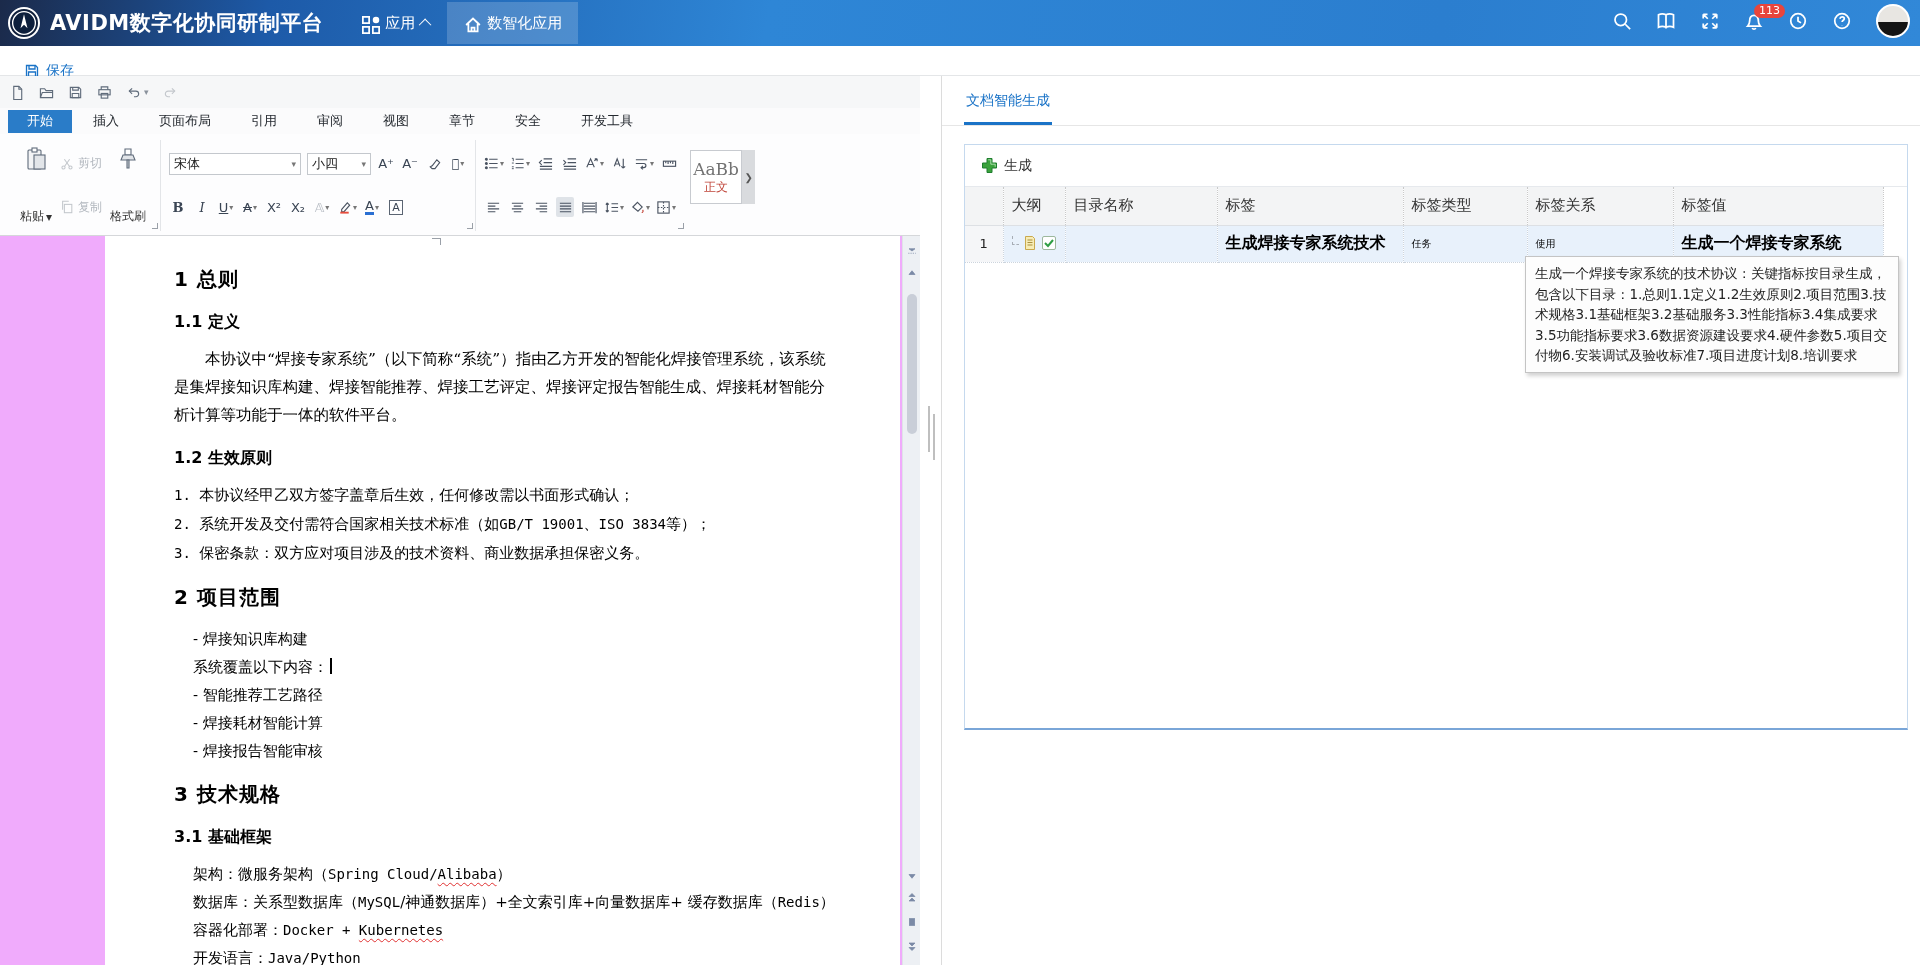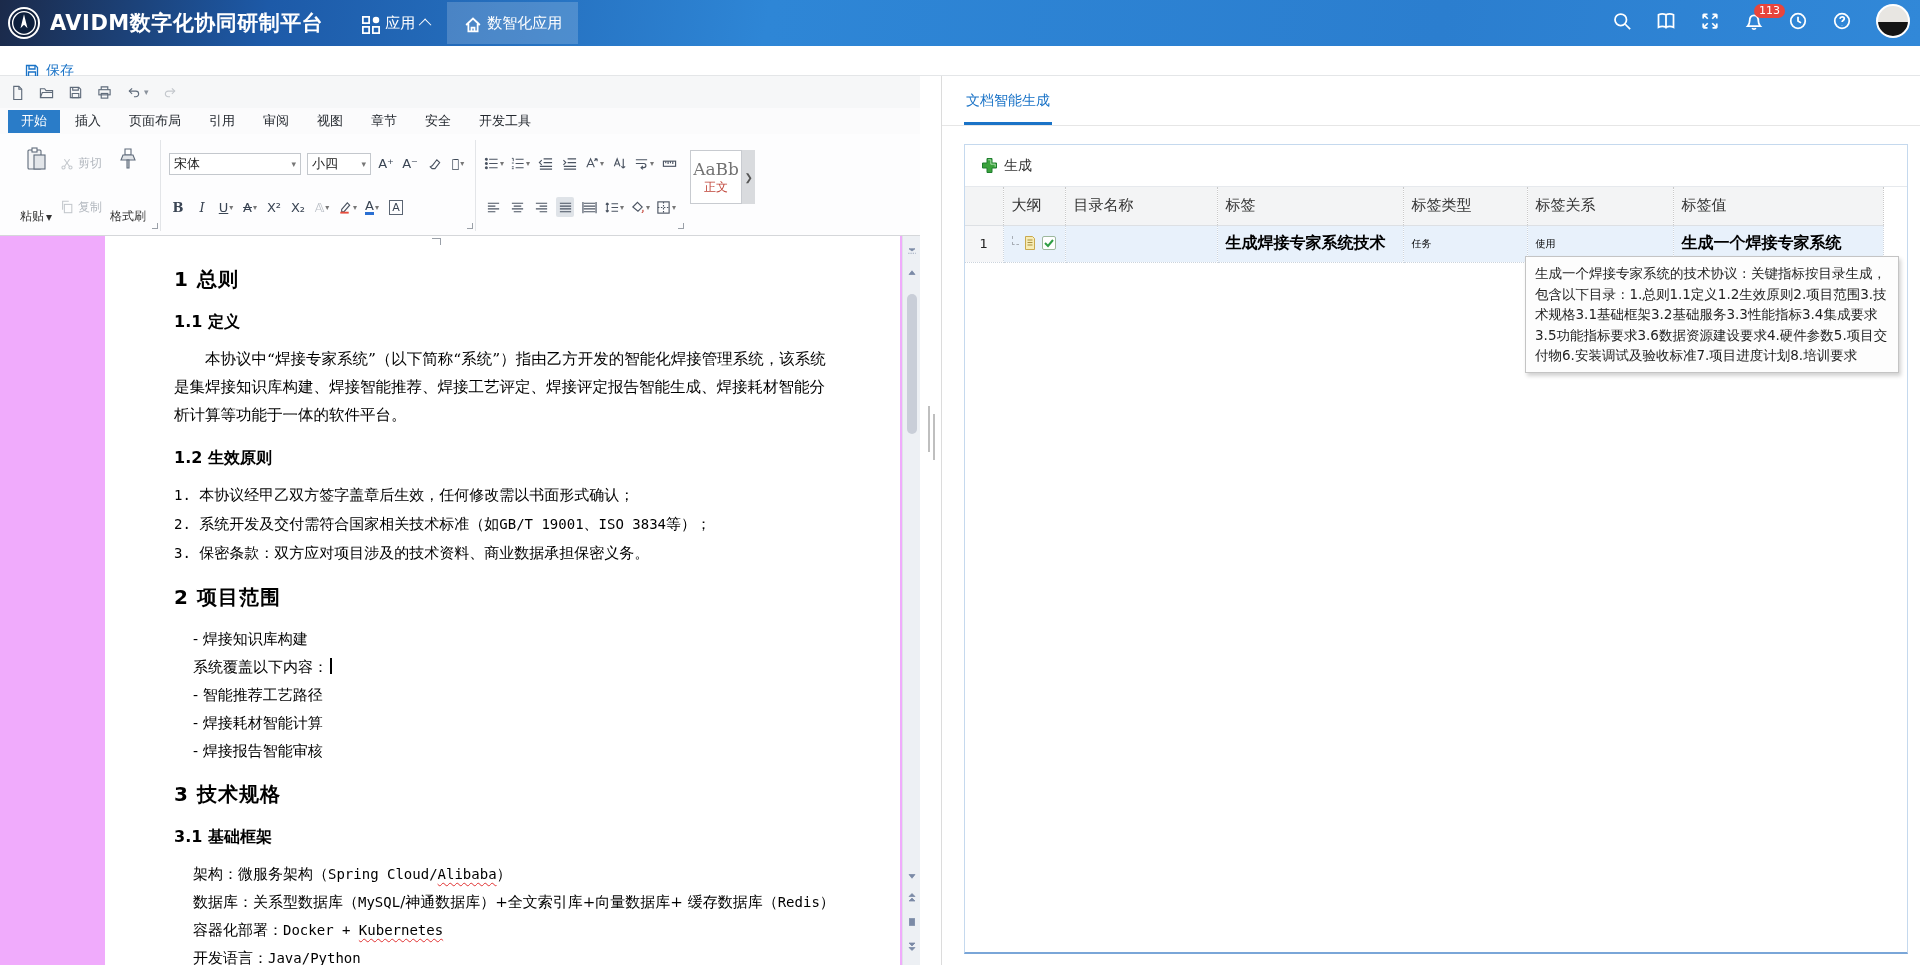--- a/index.html
+++ b/index.html
@@ -44,21 +44,21 @@
 
   
   .quickbar { height:32px; background:#f6f7f8; display:flex; align-items:center; gap:14px; padding-left:10px; }
   .qa { display:flex; align-items:center; gap:3px; cursor:pointer; }
   .qa svg { width:15px; height:15px; stroke:#5f6b7a; fill:none; stroke-width:1.2; }
   .qa.disabled svg { stroke:#c3c7cc; }
   .qa .car { font-size:9px; color:#8a929c; }
 
   
   .menutabs { height:26px; display:flex; align-items:center; gap:2px; padding-left:8px; background:#fbfbfc; }
-  .mtab { font-size:13px; color:#24292f; padding:2px 13px 3px; cursor:pointer; white-space:nowrap;font-family:Liberation Serif, serif; }
+  .mtab { font-size:13px; color:#24292f; padding:2px 19px 3px; cursor:pointer; white-space:nowrap;font-family:Liberation Serif, serif; }
   .mtab.active { background:#2a7cc8; color:#fff; }
 
   
   .ribbon { height:102px; background:#fdfdfe; border-bottom:1px solid #d5d7da;
     display:flex; align-items:stretch; padding:6px 0 4px 6px; }
   .rgroup { position:relative; padding:2px 8px; display:flex; }
   .rgroup + .rgroup { border-left:1px solid #e3e5e8; }
   .launcher { position:absolute; right:2px; bottom:2px; width:6px; height:6px;
     border-right:1px solid #9aa0a8; border-bottom:1px solid #9aa0a8; }
   .bigbtn { display:flex; flex-direction:column; align-items:center; justify-content:space-between;
@@ -116,21 +116,21 @@
     background:#c9ced8; border-radius:5px; }
   .vs-ic { position:absolute; left:0; width:18px; height:14px; display:flex;
     align-items:center; justify-content:center; cursor:pointer; }
   .vs-ic svg { width:12px; height:12px; fill:#7b8aa6; stroke:#7b8aa6; stroke-width:1; }
 
   
   .rp-tabs { height:50px; display:flex; align-items:flex-end; padding-left:22px;
     border-bottom:1px solid #e6e6e6; }
   .rp-tab { color:#1a73c7; font-size:14px; padding:0 2px 12px; border-bottom:3px solid #1a73c7;
     cursor:pointer; }
-  .panel { position:absolute; left:22px; right:12px; top:68px; height:810px;
+  .panel { position:absolute; left:22px; right:12px; top:68px; height:586px;
     border:1px solid #c5d9ee; border-bottom:2px solid #7aa6d8; background:#fff; }
   .panel-toolbar { height:42px; display:flex; align-items:center; padding-left:16px;
     border-bottom:1px solid #e6e9ed; }
   .gen-btn { display:flex; align-items:center; gap:6px; font-size:14px; color:#333; cursor:pointer; }
   .gen-btn svg { width:17px; height:17px; }
   table.rtable { border-collapse:collapse; table-layout:fixed; width:100%;
     font-family:"DejaVu Serif","Liberation Serif",serif; }
   .rtable th { background:#f3f4f5; height:38px; font-weight:normal; text-align:left;
     font-size:15px; color:#333; padding:0 8px; border-right:1px dotted #c9c9c9;
     border-bottom:1px solid #dde0e4; overflow:hidden; white-space:nowrap; }

